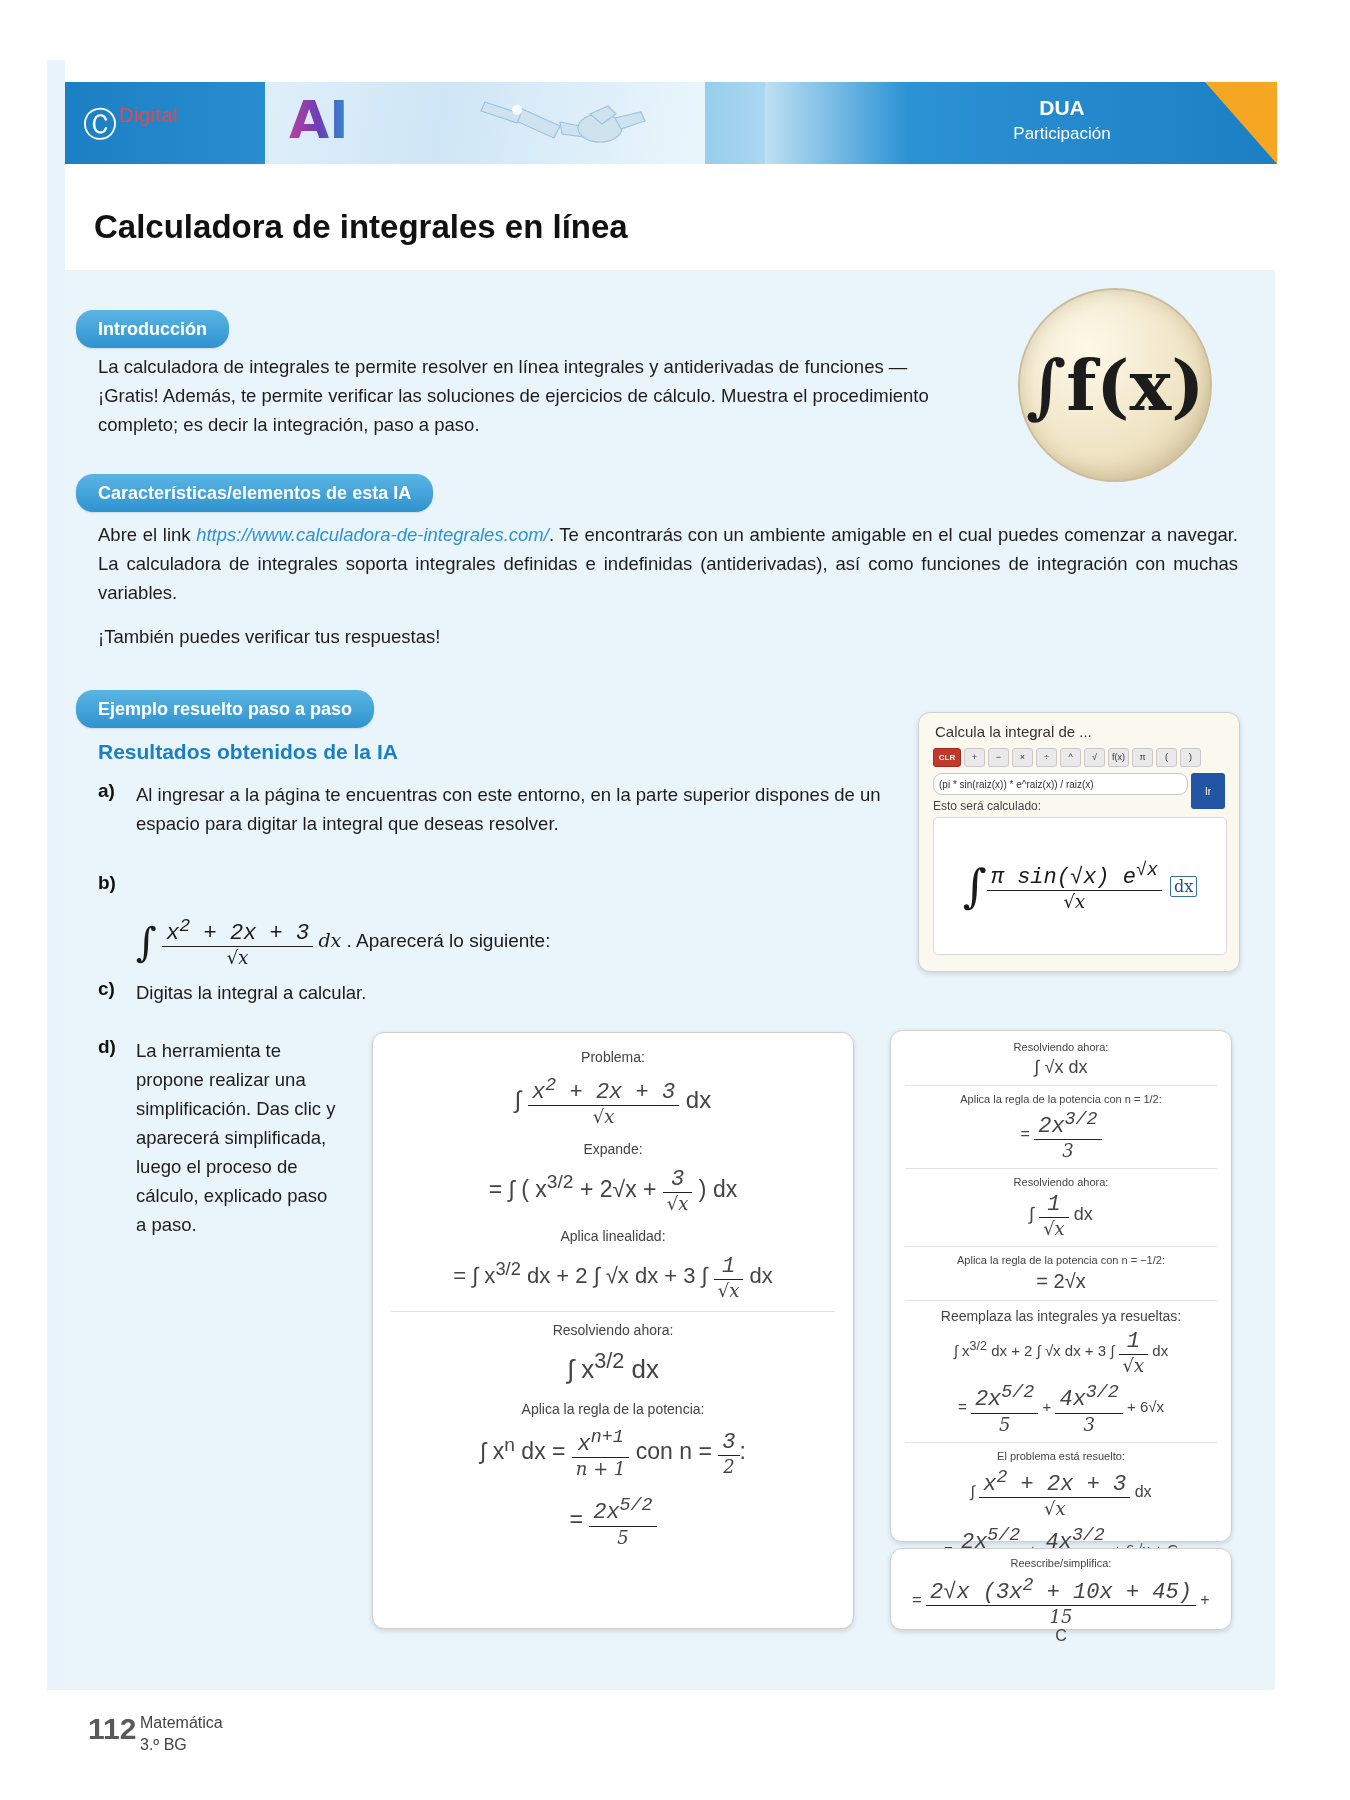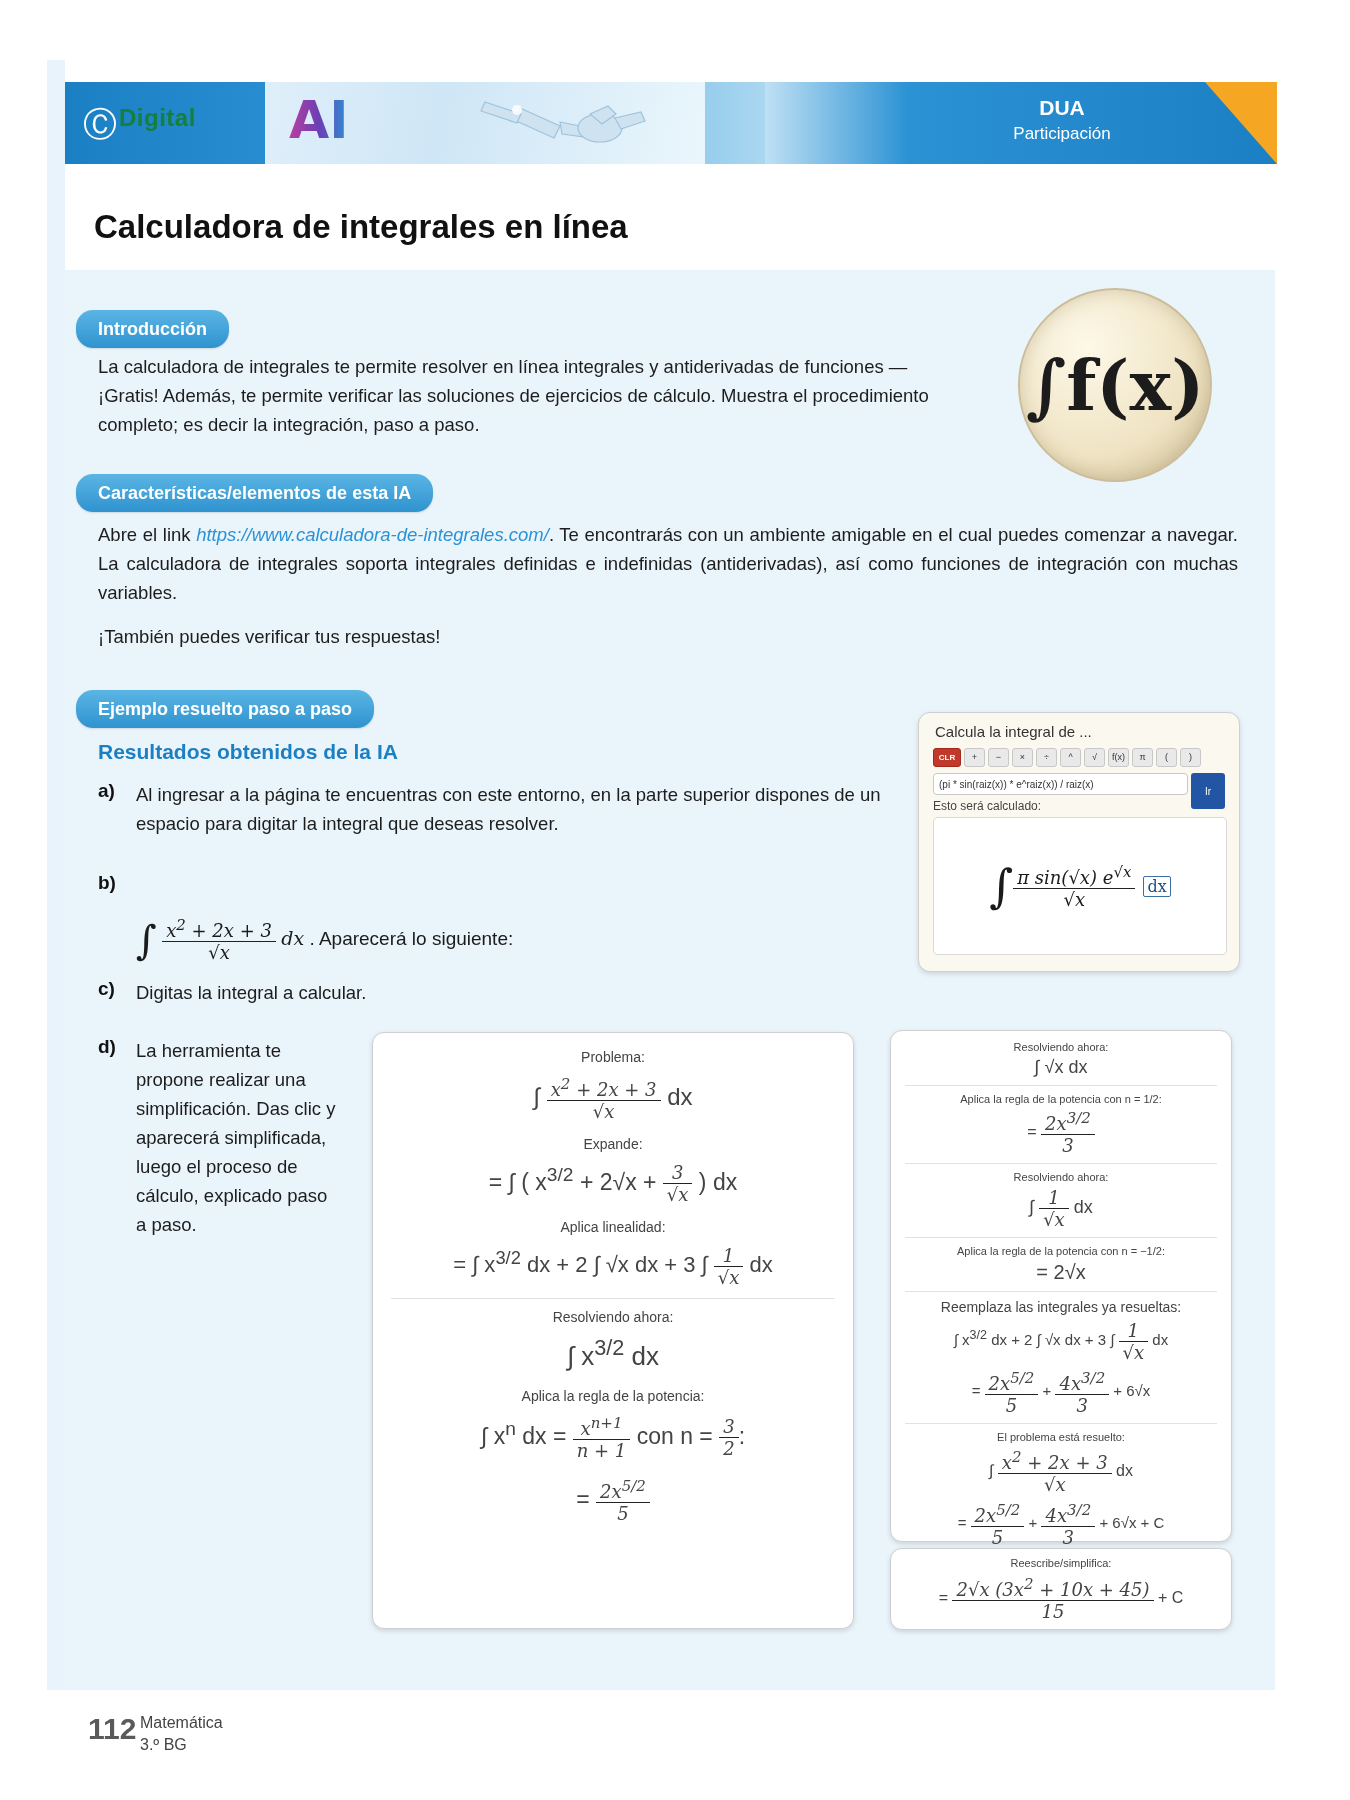--- a/index.html
+++ b/index.html
@@ -41,21 +41,21 @@
     position:absolute;right:0;top:0;width:0;height:0;
     border-top:82px solid #f5a623;
     border-left:72px solid transparent;
   }
   .logo-c{
     position:absolute;left:18px;top:20px;
     font-size:34px;color:#ffffff;font-weight:400;
   }
   .logo-text{
     position:absolute;left:54px;top:22px;
-    font-size:24px;color:#15803d;font-weight:700;letter-spacing:.5px;
+    font-size:20px;color:#ef4444;font-weight:400;letter-spacing:.5px;
   }
   .ai-art{
     position:absolute;left:200px;top:0;width:440px;height:82px;
     background:linear-gradient(100deg,#dfeffa 0%, #cfe6f6 40%, #eaf6fc 100%);
   }
   .ai-letters{
     position:absolute;left:24px;top:8px;
     font-size:52px;font-weight:700;
     background:linear-gradient(90deg,#b93fa0,#6a3fb5,#2b92d4);
     -webkit-background-clip:text;background-clip:text;color:transparent;
@@ -107,37 +107,37 @@
   }
   .li-text{
     position:absolute;font-size:18.5px;line-height:29px;color:#1d1d1d;
   }
   #a-m{left:98px;top:780px;} #a-t{left:136px;top:780px;width:760px;}
   #b-m{left:98px;top:872px;} #b-t{left:136px;top:872px;width:760px;}
   #c-m{left:98px;top:978px;} #c-t{left:136px;top:978px;width:760px;}
   #d-m{left:98px;top:1036px;} #d-t{left:136px;top:1036px;width:200px;}
   
   .frac{display:inline-block;vertical-align:middle;text-align:center;font-family:"DejaVu Serif",serif;font-style:italic;}
-  .frac .num{display:block;padding:0 4px;font-size:18px;}
+  .frac .num{display:block;padding:0 4px;font-size:22px;font-family:Liberation Mono, monospace;}
   .frac .den{display:block;border-top:1.4px solid #222;padding:0 4px;font-size:18px;}
   .bigint{font-size:40px;font-family:"DejaVu Serif",serif;vertical-align:middle;line-height:.8;}
   #formula-b{position:absolute;left:136px;top:916px;font-size:19px;}
   
   .shot{
     position:absolute;background:#fdfcf4;border:1px solid #cfcfcf;border-radius:12px;
     box-shadow:0 2px 5px rgba(0,0,0,.13);
   }
   #shot-calc{left:918px;top:712px;width:320px;height:258px;background:#fbf9ef;}
   .calc-title{position:absolute;left:16px;top:10px;font-size:15px;color:#333;}
   .calc-keys{position:absolute;left:14px;top:34px;width:292px;height:20px;display:flex;gap:3px;align-items:center;}
   .key{background:#e9e9e9;border:1px solid #c8c8c8;border-radius:3px;font-size:9px;color:#333;
        min-width:15px;height:17px;display:flex;align-items:center;justify-content:center;padding:0 2px;}
   .key.clr{background:#c0392b;color:#fff;border-color:#a5281b;font-weight:700;font-size:8px;min-width:22px;}
   .calc-input{position:absolute;left:14px;top:60px;width:248px;height:20px;background:#fff;border:1px solid #c8c8c8;
-       border-radius:4px;font-size:10px;color:#333;display:flex;align-items:center;padding-left:5px;}
+       border-radius:9px;font-size:10px;color:#333;display:flex;align-items:center;padding-left:5px;}
   .calc-go{position:absolute;left:272px;top:60px;width:34px;height:36px;background:#2255a4;color:#fff;border-radius:3px;
        font-size:10px;display:flex;align-items:center;justify-content:center;}
   .calc-label2{position:absolute;left:14px;top:86px;font-size:12px;color:#444;}
   .calc-result{position:absolute;left:14px;top:104px;width:292px;height:136px;background:#fff;border:1px solid #d8d8d8;
        border-radius:5px;display:flex;align-items:center;justify-content:center;}
   .mathf{font-family:"DejaVu Serif",serif;}
   .dxbox{border:1.5px solid #3b6ea5;padding:0 3px;border-radius:2px;color:#1b4f86;}
   
   #panel-left{left:372px;top:1032px;width:480px;height:595px;background:#fff;}
   #panel-right{left:890px;top:1030px;width:340px;height:510px;background:#fff;}

